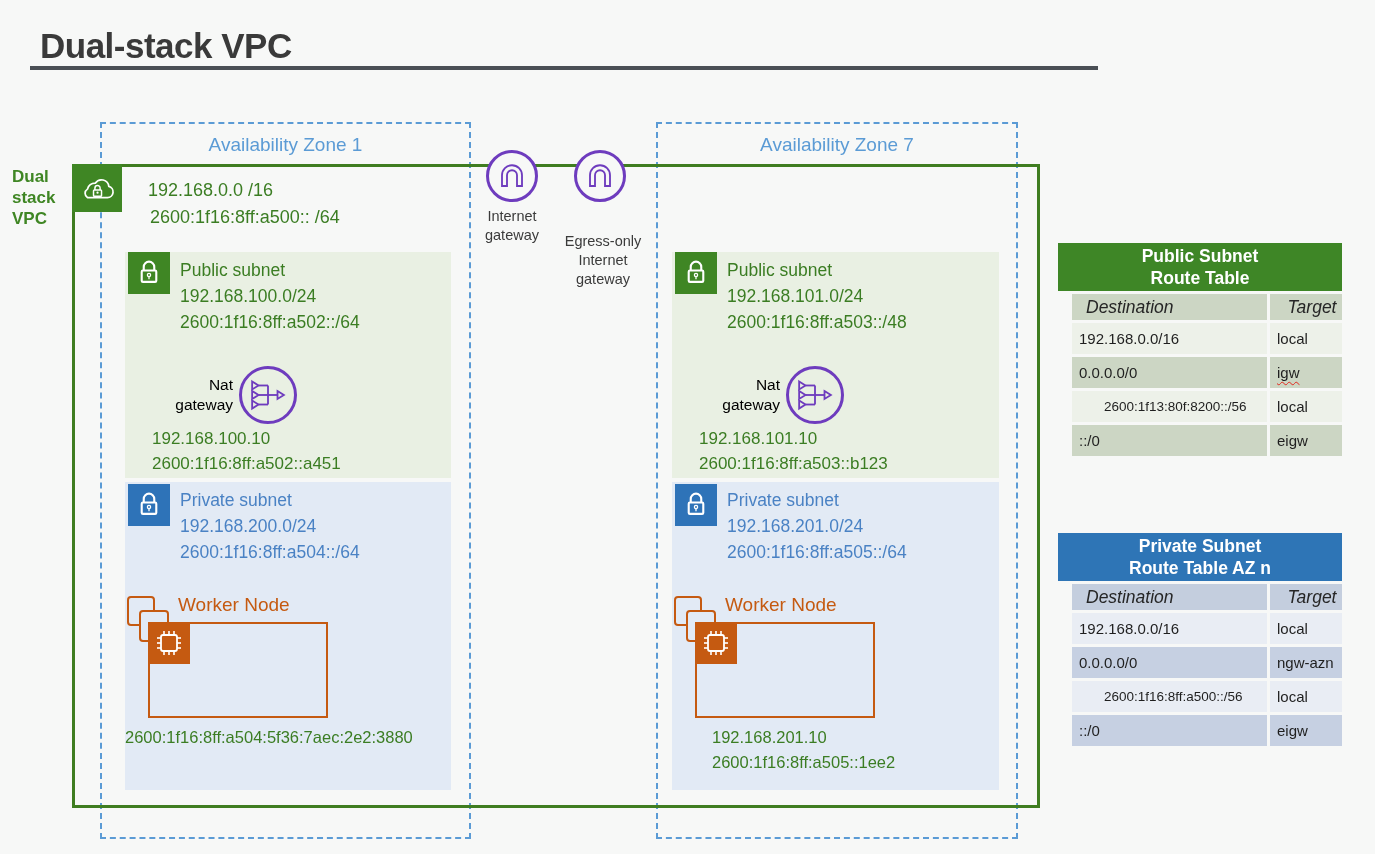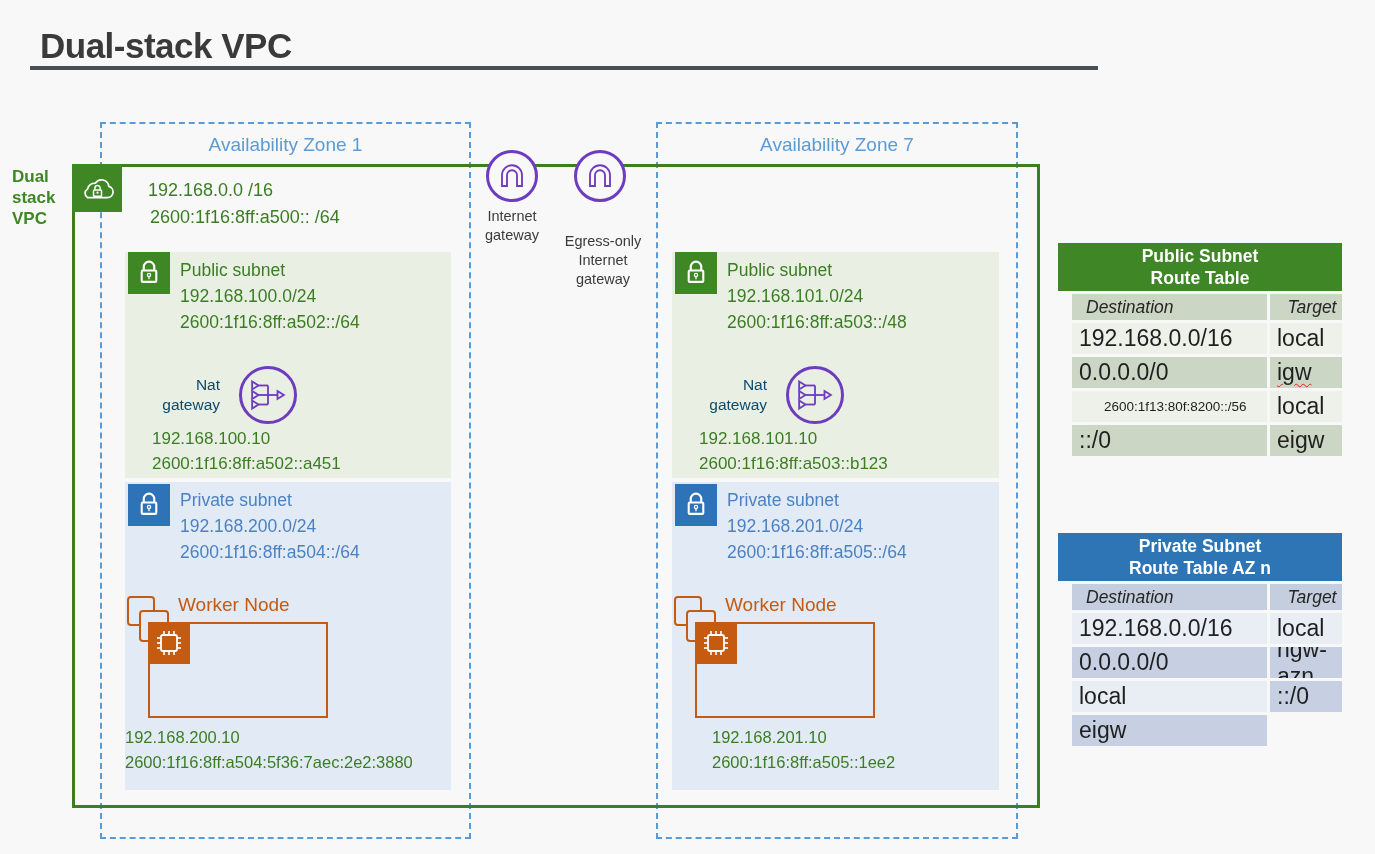--- a/index.html
+++ b/index.html
@@ -40,22 +40,22 @@
   .sub-pub-2 { left:672px; top:252px; width:327px; height:226px; }
   .sub-pri-2 { left:672px; top:482px; width:327px; height:308px; }
 
   .subnet-icon { position:absolute; left:3px; top:0; width:42px; height:42px;
                  display:flex; align-items:center; justify-content:center; }
   .subnet-private .subnet-icon { top:2px; }
   .icon-green { background:#3F8624; } .icon-blue { background:#2E73B8; }
   .subnet-text { position:absolute; left:55px; top:5px; font-size:17.5px; line-height:26px; white-space:nowrap; }
   .text-green { color:#3B7D23; } .text-blue { color:#4A82C4; }
 
-  .nat-label { position:absolute; left:17px; top:123px; width:78px; text-align:right;
-               font-size:15.5px; color:#0c4a6e; line-height:20px; white-space:pre-line; }
+  .nat-label { position:absolute; left:30px; top:123px; width:78px; text-align:right;
+               font-size:15.5px; color:#000000; line-height:20px; white-space:pre-line; }
   .nat-circle { position:absolute; left:114px; top:114px; width:58px; height:58px;
                 border:3.5px solid #6E3CBE; border-radius:50%;
                 display:flex; align-items:center; justify-content:center; }
   .nat-ips { position:absolute; left:27px; top:174px; font-size:17px; color:#3B7D23;
              line-height:25px; white-space:nowrap; }
 
   .worker-label { position:absolute; left:53px; top:112px; font-size:19px; color:#C55A11; }
   .worker-sq-back  { position:absolute; left:2px;  top:114px; width:28px; height:30px;
                      border:2.5px solid #C55A11; border-radius:4px; }
   .worker-sq-front { position:absolute; left:14px; top:128px; width:30px; height:32px;
@@ -69,21 +69,21 @@
   .ips-indent { left:40px; }
 
   .rt { position:absolute; width:284px; }
   .rt-public { left:1058px; top:243px; }
   .rt-private { left:1058px; top:533px; }
   .rt-header { height:48px; color:#ffffff; font-weight:bold; font-size:17.5px; line-height:22px;
                white-space:pre-line; display:flex; align-items:center; justify-content:center;
                text-align:center; }
   .rt-h-green { background:#3E8626; } .rt-h-blue { background:#2E75B6; }
   .rt-grid { display:grid; grid-template-columns:195px 1fr; gap:3px; margin-top:3px;margin-left:14px; }
-  .rt-cell { display:flex; align-items:center; padding-left:7px; font-size:23px; color:#1f1f1f;
+  .rt-cell { display:flex; align-items:center; padding-left:7px; font-size:15px; color:#1f1f1f;
              height:31px; overflow:hidden; }
   .rt-colhead { font-style:italic; font-size:17.5px; height:26px; color:#262626; padding-left:14px; }
   .rt-colhead.target { justify-content:center; padding-left:12px; }
   .pub-dark { background:#CCD6C4; } .pub-light { background:#EDF1E9; }
   .pri-head { background:#C4CEDE; } .pri-dark { background:#C6D0E2; } .pri-light { background:#E9EDF4; }
   .small-dest { font-size:13.5px;padding-left:32px; }
   .misspelled { text-decoration-line:underline; text-decoration-style:wavy;
                 text-decoration-color:#e0281e; text-decoration-thickness:1px; text-underline-offset:3px; }
 </style>
 </head>
@@ -201,21 +201,20 @@
           <path d="M13 16 H9"></path>
             <path d="M13 21 H9"></path>
             <path d="M13 26 H9"></path>
           <path d="M29 16 H33"></path>
             <path d="M29 21 H33"></path>
             <path d="M29 26 H33"></path>
         </g>
       </svg>
     </div>
     <div class="private-ips">
-      <div>192.168.200.10</div>
       <div>2600:1f16:8ff:a504:5f36:7aec:2e2:3880</div>
     </div>
   </div>
 
   <div class="subnet subnet-public sub-pub-2">
     <div class="subnet-icon icon-green">
       <svg width="34" height="34" viewBox="0 0 42 42">
         <path d="M14.5 18 v-4.5 a6.5 6.5 0 0 1 13 0 V18" fill="none" stroke="#ffffff" stroke-width="2.6"></path>
         <rect x="12" y="18" width="18" height="14" rx="1.5" fill="none" stroke="#ffffff" stroke-width="2.6"></rect>
         <circle cx="21" cy="23.5" r="2" fill="none" stroke="#ffffff" stroke-width="1.6"></circle>
@@ -319,20 +318,21 @@
     <div class="rt-grid">
       <div class="rt-cell rt-colhead pri-head">Destination</div>
       <div class="rt-cell rt-colhead target pri-head">Target</div>
 
       <div class="rt-cell pri-light">192.168.0.0/16</div>
       <div class="rt-cell pri-light">local</div>
 
       <div class="rt-cell pri-dark">0.0.0.0/0</div>
       <div class="rt-cell pri-dark">ngw-azn</div>
 
+      <div class="rt-cell pri-light small-dest">2600:1f16:8ff:a500::/56</div>
       <div class="rt-cell pri-light">local</div>
 
       <div class="rt-cell pri-dark">::/0</div>
       <div class="rt-cell pri-dark">eigw</div>
     </div>
   </div>
 
 </div>
 
 </body></html>

